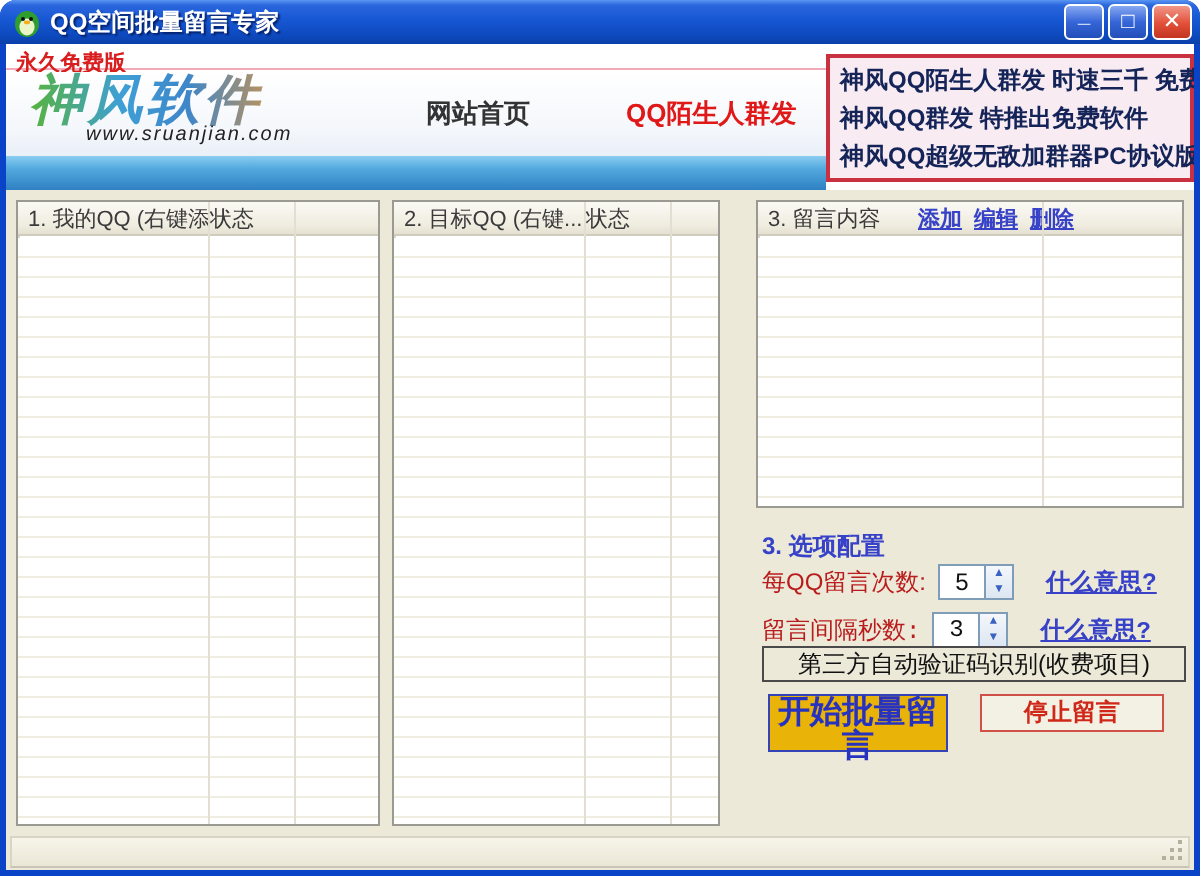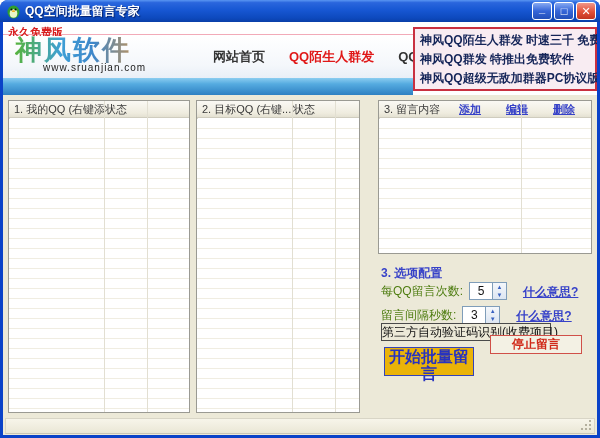--- a/index.html
+++ b/index.html
@@ -28,28 +28,28 @@
   .inner { position:absolute; top:22px; left:3px; width:594px; height:413px;
     background:#ffffff; overflow:hidden; }
 
   .free-strip { position:absolute; top:0; left:0; width:594px; height:13px;
     border-bottom:1px solid #f2aab8; background:#fff; }
   .free-strip .badge { font-size:11px; font-weight:bold; color:#d81e1e; padding-left:5px;
     line-height:12px; display:inline-block; }
 
   .banner { position:absolute; top:14px; left:0; width:594px; height:42px;
     background:linear-gradient(180deg,#ffffff 0%,#f4f7fb 70%,#e9eff7 100%); }
-  .logo { position:absolute; left:12px; top:0px; }
+  .logo { position:absolute; left:12px; top:0px;font-style:italic; }
   .logo-text { font-size:27px; font-weight:bold; letter-spacing:2px;
     background:linear-gradient(90deg,#57b33c 0%,#3e9fd6 35%,#3e86c9 60%,#e2953c 100%);
     -webkit-background-clip:text; background-clip:text; color:transparent; line-height:28px; }
   .logo-site { font-size:10px; color:#222; letter-spacing:1px; margin-left:28px; margin-top:-2px; }
   .nav { position:absolute; left:210px; top:0; height:42px; display:flex; align-items:center; gap:24px; }
   .nav .nav-item { font-size:13px; font-weight:bold; color:#333; white-space:nowrap; cursor:default; }
-  .nav .nav-item.hot { color:#e01818; }
+  .nav .nav-item.hot { color:#e01818;margin-left:24px; }
 
   .blue-bar { position:absolute; top:56px; left:0; width:410px; height:17px;
     background:linear-gradient(180deg,#8ccdf0 0%,#55abe0 35%,#2e80c2 100%); }
 
   .announce { position:absolute; left:410px; top:5px; width:184px; height:64px;
     background:#f8ecf2; border:2px solid #c93040; padding:2px 5px;
     display:flex; flex-direction:column; justify-content:space-around; }
   .announce .line { font-size:12px; font-weight:bold; color:#142458; white-space:nowrap; line-height:19px; }
 
   
@@ -64,44 +64,44 @@
     overflow:hidden; }
   .list-header .hstatus { font-size:11px; color:#3a3a3a; white-space:nowrap; }
   .list-body { position:absolute; top:18px; left:0; right:0; bottom:0;
     background:repeating-linear-gradient(180deg,#ffffff 0px,#ffffff 9px,#f0ede1 9px,#f0ede1 10px); }
   .col-line { position:absolute; top:0; bottom:0; width:1px; background:#e2dfd2; }
 
   .list1 { left:5px; top:5px; width:182px; height:313px; }
   .list2 { left:193px; top:5px; width:164px; height:313px; }
   .list3 { left:375px; top:5px; width:214px; height:154px; }
 
-  .msg-actions { display:flex; gap:25px; margin-left:14px; }
+  .msg-actions { display:flex; gap:6px; margin-left:14px; }
   .link { font-size:11px; font-weight:bold; color:#3742c8; text-decoration:underline; cursor:pointer; white-space:nowrap; }
 
   .opt-title { position:absolute; left:378px; top:170px; font-size:12px; font-weight:bold; color:#3742c8; }
   .opt-row { position:absolute; left:378px; height:20px; display:flex; align-items:center; }
-  .opt-row1 { top:186px; } .opt-row2 { top:210px; }
-  .opt-label { font-size:12px; color:#4d7c0f; white-space:nowrap; }
+  .opt-row1 { top:186px; } .opt-row2 { top:210px;font-family:Liberation Mono, monospace; }
+  .opt-label { font-size:12px; color:#b91c1c; white-space:nowrap; }
   .spinner { display:flex; margin-left:6px; border:1px solid #7f9db9; background:#fff; height:18px; }
   .spin-value { width:22px; font-size:12px; color:#111; text-align:center; line-height:16px; }
   .spin-btns { width:14px; background:linear-gradient(180deg,#f4f7fb,#dde6f2); border-left:1px solid #7f9db9;
     display:flex; flex-direction:column; }
   .spin-up,.spin-down { flex:1; font-size:6px; line-height:8px; text-align:center; color:#3a62c0; cursor:pointer; }
   .opt-help { margin-left:16px; }
   .opt-help .link { font-size:12px; }
 
-  .captcha-btn { position:absolute; left:378px; top:228px; width:170px; height:18px;
+  .captcha-btn { position:absolute; left:378px; top:228px; width:212px; height:18px;
     background:#ece9d8; border:1px solid #4a4a4a; font-size:12px; color:#111;
     text-align:center; line-height:16px; cursor:pointer; white-space:nowrap;
     font-family:"Liberation Sans","DejaVu Sans",sans-serif; }
   .start-btn { position:absolute; left:381px; top:252px; width:90px; height:29px;
     background:#eab308; border:1px solid #3443b8; color:#2733c0; font-weight:bold; font-size:16px;
     text-align:center; line-height:17px; cursor:pointer;
     font-family:"Liberation Sans","DejaVu Sans",sans-serif; }
-  .stop-btn { position:absolute; left:487px; top:240px; width:92px; height:19px;
+  .stop-btn { position:absolute; left:487px; top:252px; width:92px; height:19px;
     background:#f3f1e4; border:1px solid #d05048; color:#d02818; font-weight:bold; font-size:12px;
     text-align:center; line-height:17px; cursor:pointer;
     font-family:"Liberation Sans","DejaVu Sans",sans-serif; }
 
   .statusbar { position:absolute; left:2px; right:2px; bottom:1px; height:16px;
     background:linear-gradient(180deg,#f7f5ea 0%,#eae7d6 100%);
     border:1px solid #d8d5c6; border-bottom-color:#c8c5b6; }
   .grip { position:absolute; right:1px; bottom:1px; width:12px; height:12px; }
 </style>
 </head>

